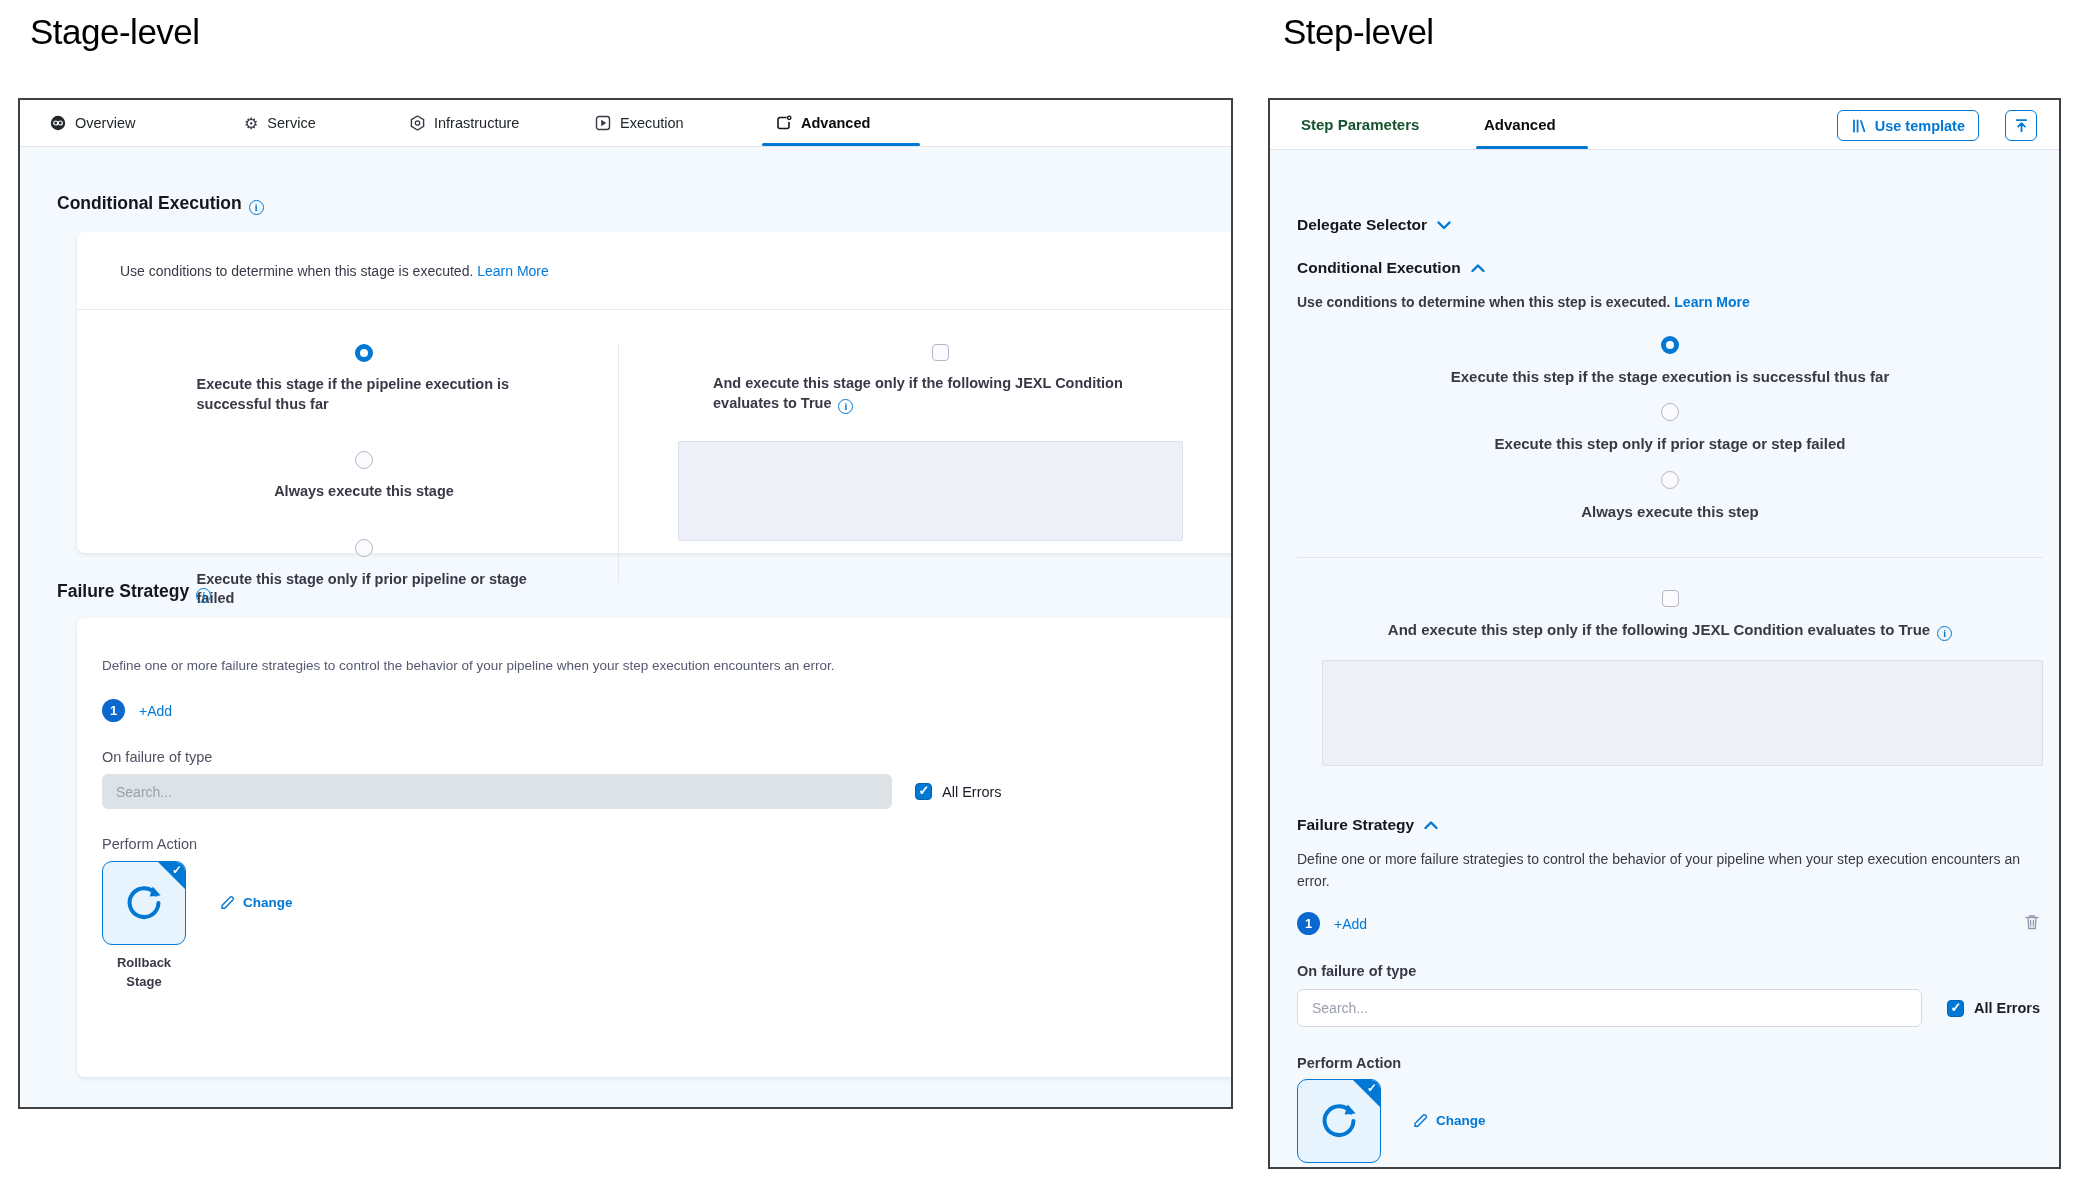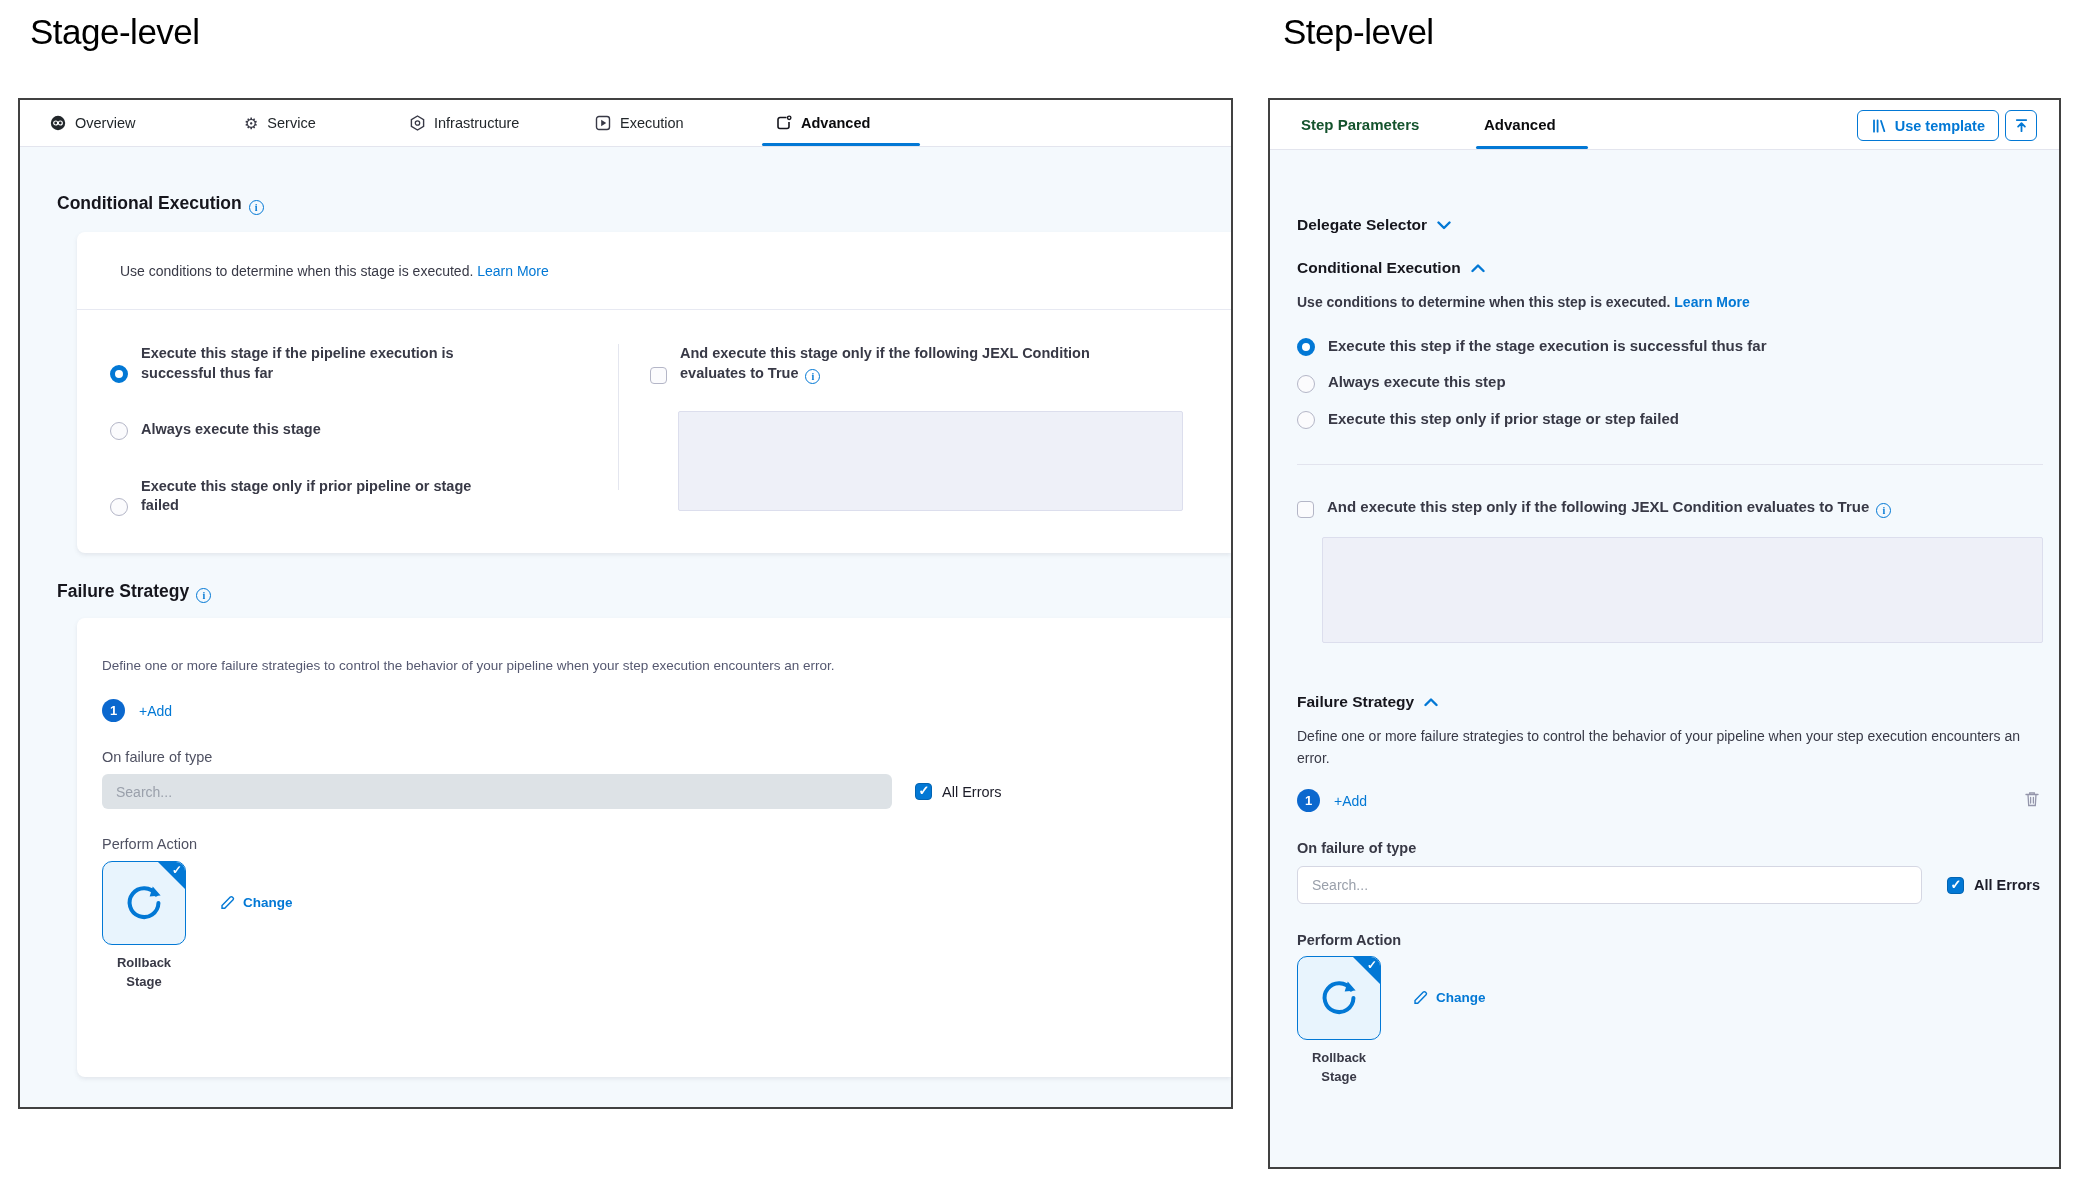--- a/index.html
+++ b/index.html
@@ -20,41 +20,41 @@
   #stage-panel .tabbar { height:47px; }
   #step-panel  .tabbar { height:50px; }
   .tab { position:absolute; top:0; height:100%; display:flex; align-items:center; gap:9px;
          font-size:14.5px; color:#22272b; cursor:pointer; white-space:nowrap; }
   .tab.active .lbl { font-weight:700; color:#0b0b0d; }
   .tab .icn { display:flex; align-items:center; }
   .tab-underline { position:absolute; bottom:0; height:3px; background:#0278d5; border-radius:2px; }
   #stage-panel .tab-underline { left:742px; width:158px; }
   #step-panel  .tab-underline { left:206px; width:112px; }
 
-  .hdr-actions { position:absolute; right:22px; top:10px; display:flex; gap:6px; align-items:flex-end; }
+  .hdr-actions { position:absolute; right:22px; top:10px; display:flex; gap:26px; align-items:flex-end; }
   .btn-outline { display:flex; align-items:center; gap:8px; height:31px; padding:0 13px;
     border:1.5px solid #0278d5; border-radius:6px; background:#fff; color:#0278d5;
     font-size:14.5px; font-weight:700; cursor:pointer; }
   .btn-square { width:32px; height:31px; border:1.5px solid #0278d5; border-radius:6px;
     background:#fff; display:flex; align-items:center; justify-content:center; cursor:pointer; }
 
   
   .info-i { display:inline-flex; align-items:center; justify-content:center; width:15px; height:15px;
     border:1.4px solid #0278d5; border-radius:50%; color:#0278d5; font-size:10px; font-weight:700;
     font-family:"Liberation Serif", serif; vertical-align:-2px; margin-left:7px; cursor:pointer; }
   .link { color:#0278d5; cursor:pointer; text-decoration:none; }
   .radio { flex:0 0 18px; width:18px; height:18px; border-radius:50%;
     border:1.5px solid #b4b6c7; background:#fbfbfd; }
   .radio.sel { border:5px solid #0278d5; background:#fff; }
   .chk { flex:0 0 17px; width:17px; height:17px; border-radius:4px;
     border:1.5px solid #b4b6c7; background:#fbfbfd; position:relative; }
   .chk.on { background:#0278d5; border-color:#0264b3; }
   .chk.on::after { content:"\2713"; position:absolute; left:2.5px; top:-1px; color:#fff;
     font-size:13px; font-weight:700; }
-  .opt-row { display:flex; gap:13px; align-items:flex-end; cursor:pointer; }
+  .opt-row { display:flex; gap:13px; align-items:center; cursor:pointer;flex-direction:column; }
   .opt-lbl { font-size:14.5px; font-weight:600; color:#383946; line-height:1.35; }
   .ta { display:block; background:#eef0f8; border:1px solid #dcdeed; border-radius:2px;
     resize:none; outline:none; font:inherit; }
   .badge { width:23px; height:23px; border-radius:50%; background:#0b68ce; color:#fff;
     display:flex; align-items:center; justify-content:center; font-size:13px; font-weight:700; cursor:pointer; }
   .add-link { font-size:14px; font-weight:400; }
   .tile { position:relative; width:84px; height:84px; border:1.5px solid #0278d5; border-radius:10px;
     background:#e8f4fd; overflow:hidden; display:flex; align-items:center; justify-content:center; cursor:pointer; }
   .tile .corner { position:absolute; top:0; right:0; width:0; height:0;
     border-top:27px solid #0278d5; border-left:27px solid transparent; }
@@ -295,25 +295,25 @@
         <a class="link">Learn More</a>
       </div>
 
       <div class="t-opts">
         <div class="opt-row">
           <span class="radio sel"></span>
           <span class="opt-lbl">Execute this step if the stage execution is successful thus far</span>
         </div>
         <div class="opt-row">
           <span class="radio"></span>
-          <span class="opt-lbl">Always execute this step</span>
+          <span class="opt-lbl">Execute this step only if prior stage or step failed</span>
         </div>
         <div class="opt-row">
           <span class="radio"></span>
-          <span class="opt-lbl">Execute this step only if prior stage or step failed</span>
+          <span class="opt-lbl">Always execute this step</span>
         </div>
       </div>
 
       <div class="t-hdiv"></div>
 
       <div id="step-jexl-row" class="opt-row">
         <span class="chk"></span>
         <span class="opt-lbl"><span>And execute this step only if the following JEXL Condition evaluates to True</span><span class="info-i">i</span></span>
       </div>
       <textarea id="step-jexl-ta" class="ta" style=""></textarea>

